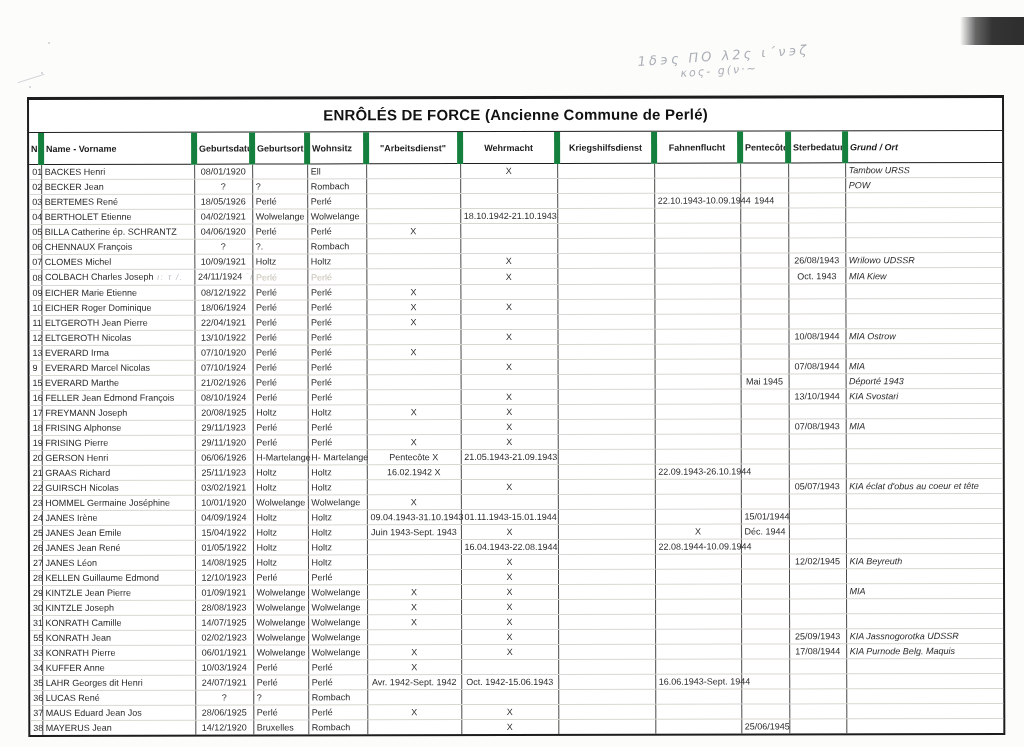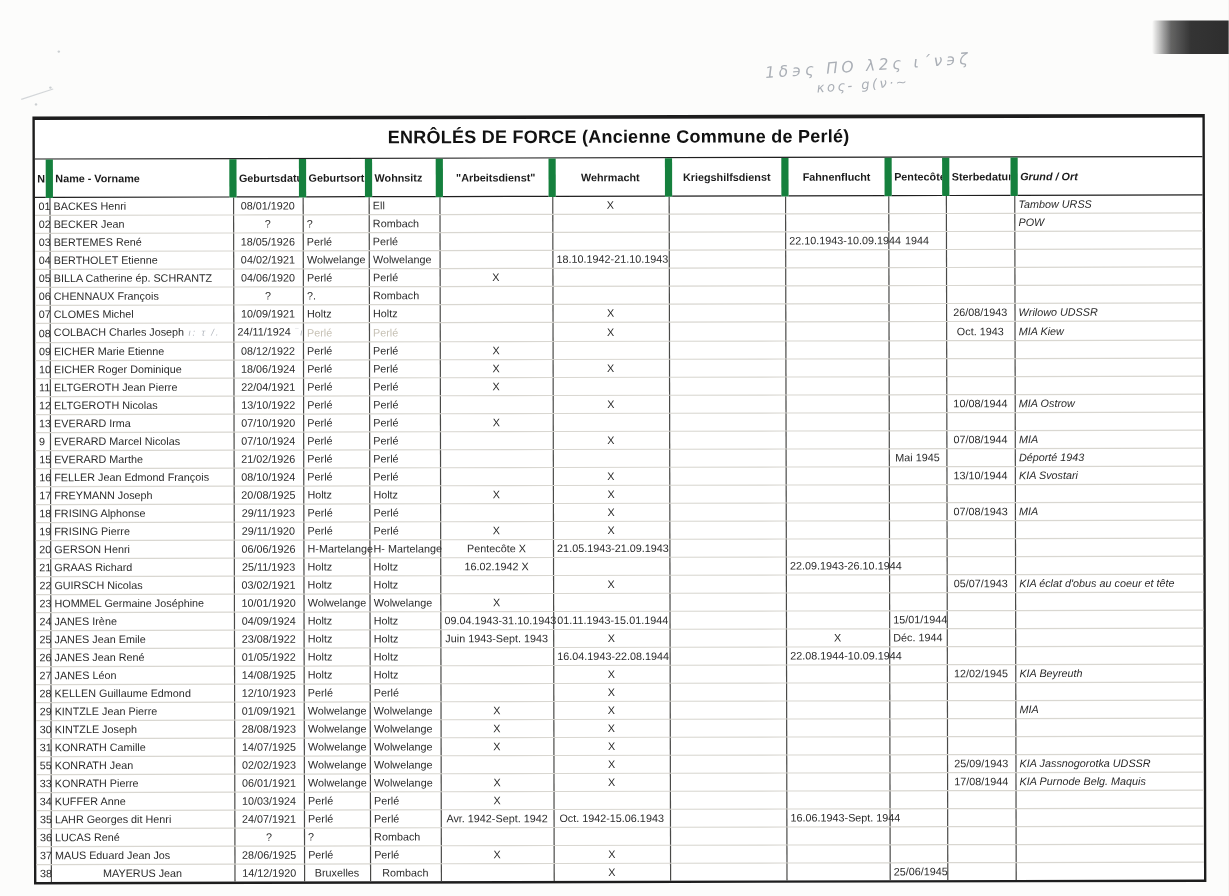--- a/index.html
+++ b/index.html
@@ -44,21 +44,21 @@
   th{
     border-right:6px solid #15803d; border-bottom:1.5px solid #1f1f1f;
     font-size:9px; font-weight:bold; color:#1c1c1c; height:31px;
     padding:0 2px; white-space:nowrap; overflow:hidden;
   }
   td{
     border-right:1px solid #4a4a48; border-bottom:1px solid #d9d7d1;
     font-size:9px; height:14px; line-height:14px; padding:0 3px;
     color:#2b2b2b; white-space:nowrap; overflow:visible;
   }
-  tr:last-child td{border-bottom:none;text-align:center;}
+  tr:last-child td{border-bottom:none;}
   th:last-child, td:last-child{border-right:none;font-style:italic;}
   .al{text-align:left;} .ac{text-align:center;}
   .faint{color:#c6c0b4;}
   .scrib{color:#b4b8bf; font-size:8px; font-style:italic; letter-spacing:1.5px;}
 </style>
 </head>
 <body>
 
 <div class="page">
 
@@ -439,21 +439,21 @@
             <td class="ac">01.11.1943-15.01.1944</td>
             <td class="ac"></td>
             <td class="ac"></td>
             <td class="ac">15/01/1944</td>
             <td class="ac"></td>
             <td class="al"></td>
           </tr>
           <tr>
             <td class="al">25</td>
             <td class="al">JANES Jean Emile</td>
-            <td class="ac">23/08/1922</td>
+            <td class="ac">15/04/1922</td>
             <td class="al">Holtz</td>
             <td class="al">Holtz</td>
             <td class="ac">Juin 1943-Sept. 1943</td>
             <td class="ac">X</td>
             <td class="ac"></td>
             <td class="ac">X</td>
             <td class="ac">Déc. 1944</td>
             <td class="ac"></td>
             <td class="al"></td>
           </tr>

